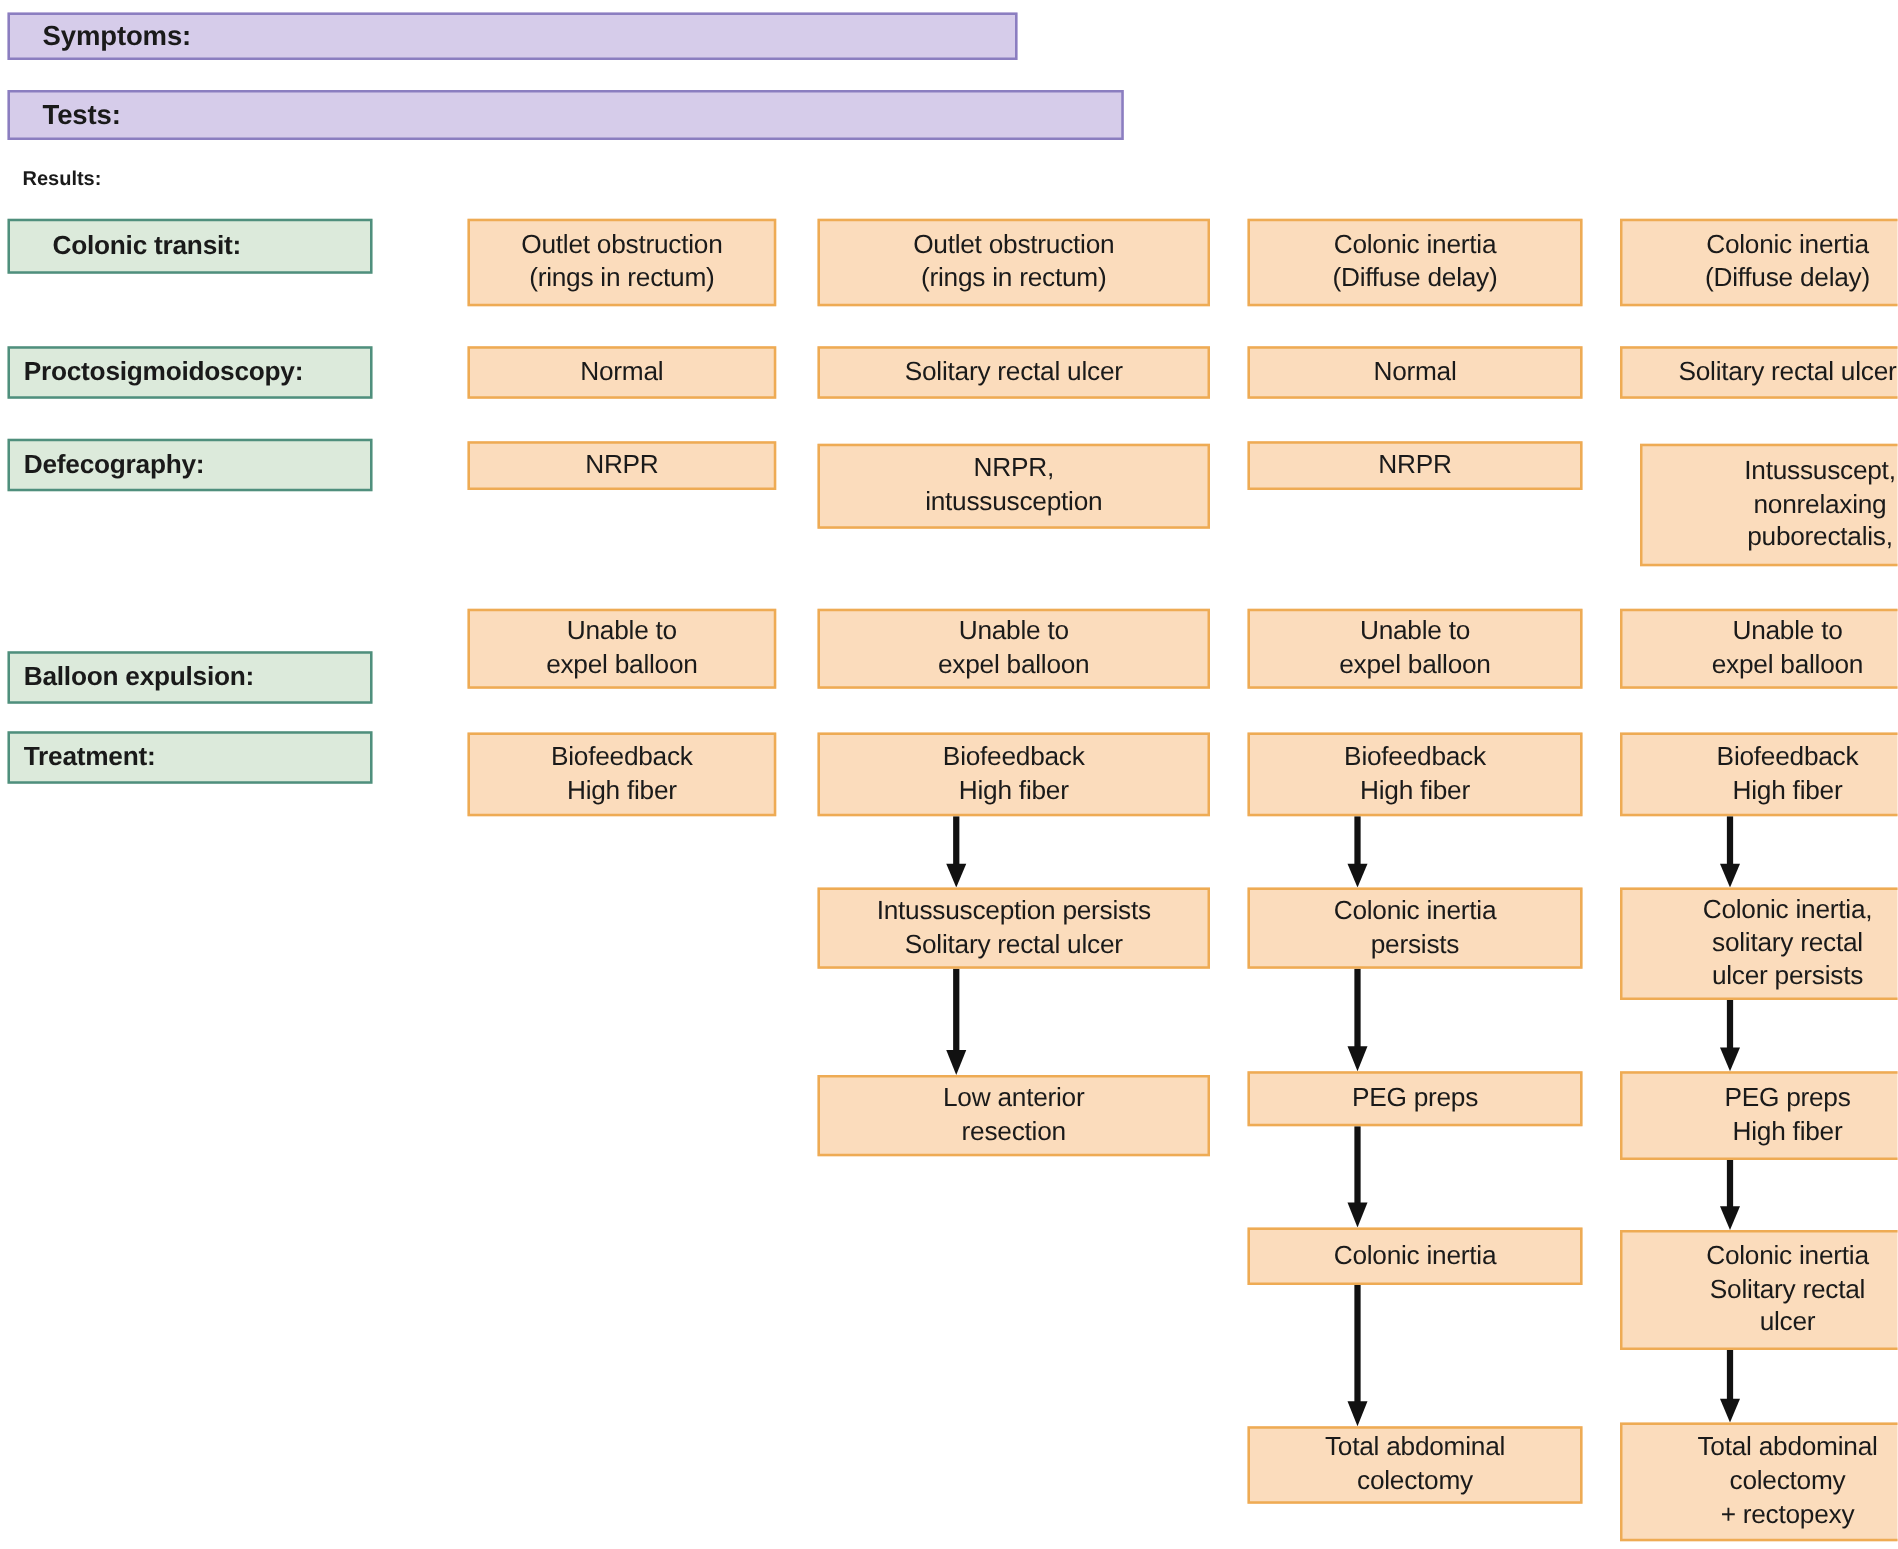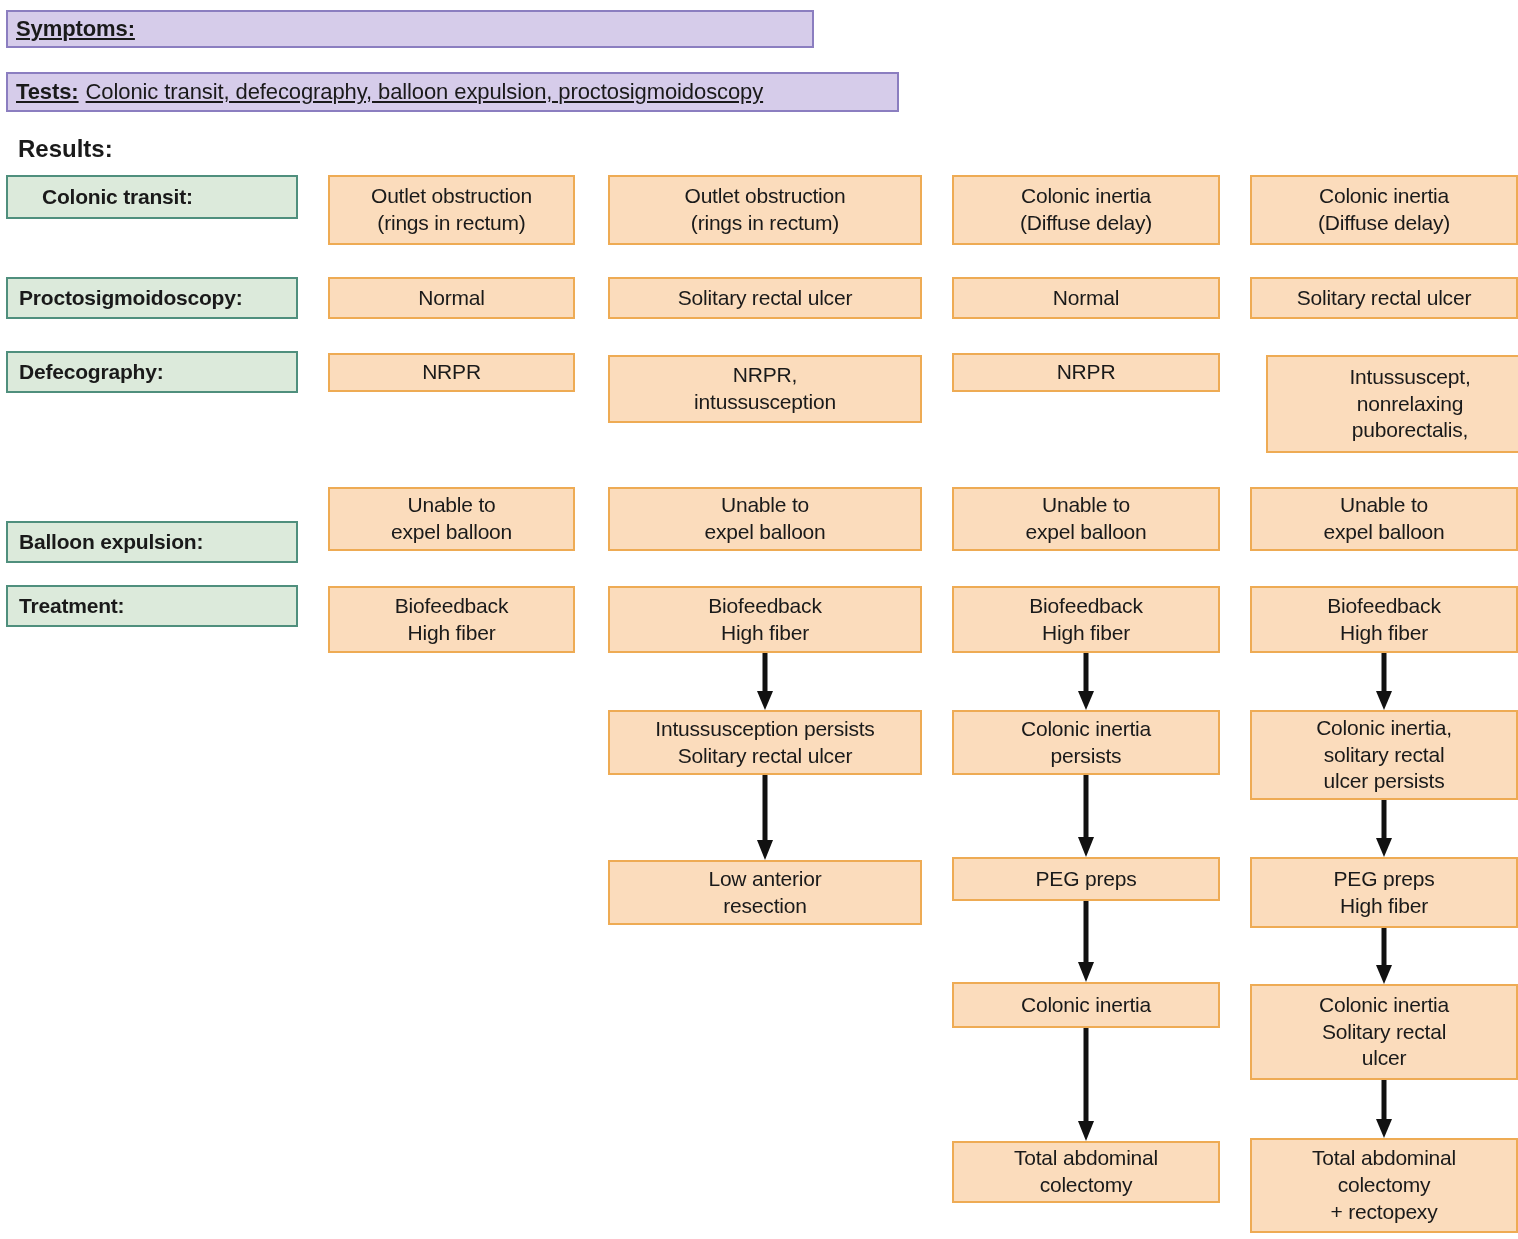--- a/index.html
+++ b/index.html
@@ -17,39 +17,38 @@
   }
 
   
   .banner {
     position: absolute;
     background: #d6ccea;
     border: 2px solid #8b7ec0;
     box-sizing: border-box;
     display: flex;
     align-items: center;
-    padding: 0 8px;
+    padding: 0 26px;
     font-size: 22px;
     white-space: nowrap;
     letter-spacing: -0.1px;
-    text-decoration: underline;
   }
   .banner .lead {
     font-weight: bold;
     margin-right: 7px;
   }
   #banner-symptoms { left: 6px;  top: 10px; width: 808px; height: 38px; }
   #banner-tests    { left: 6px;  top: 72px; width: 893px; height: 40px; }
 
   
   #results-label {
     position: absolute;
     left: 18px;
     top: 135px;
-    font-size: 24px;
+    font-size: 16px;
     font-weight: bold;
   }
 
   
   .rowlabel {
     position: absolute;
     left: 6px;
     width: 292px;
     background: #dceadb;
     border: 2px solid #4f8f7d;
@@ -71,41 +70,41 @@
     box-sizing: border-box;
     display: flex;
     flex-direction: column;
     align-items: center;
     justify-content: center;
     text-align: center;
     font-size: 21px;
     line-height: 1.28;
     letter-spacing: -0.2px;
     padding: 1px 4px;
+    margin-left: 46px;
   }
   .box span { display: block; white-space: nowrap; }
 
   
   .arrow {
     position: absolute;
     width: 22px;
     pointer-events: none;
   }
   .arrow svg { display: block; width: 100%; height: 100%; }
 </style>
 </head>
 <body>
 
 <div class="banner" id="banner-symptoms">
   <span class="lead">Symptoms:</span>
 </div>
 
 <div class="banner" id="banner-tests">
   <span class="lead">Tests:</span>
-  <span>Colonic transit, defecography, balloon expulsion, proctosigmoidoscopy</span>
 </div>
 
 <div id="results-label">Results:</div>
 
 <div class="rowlabel" style="top:175px; height:44px;padding-left:34px;">Colonic transit:</div>
 <div class="rowlabel" style="top:277px; height:42px;">Proctosigmoidoscopy:</div>
 <div class="rowlabel" style="top:351px; height:42px;">Defecography:</div>
 <div class="rowlabel" style="top:485px; height:42px;margin-top:36px;">Balloon expulsion:</div>
 <div class="rowlabel" style="top:585px; height:42px;">Treatment:</div>
 

